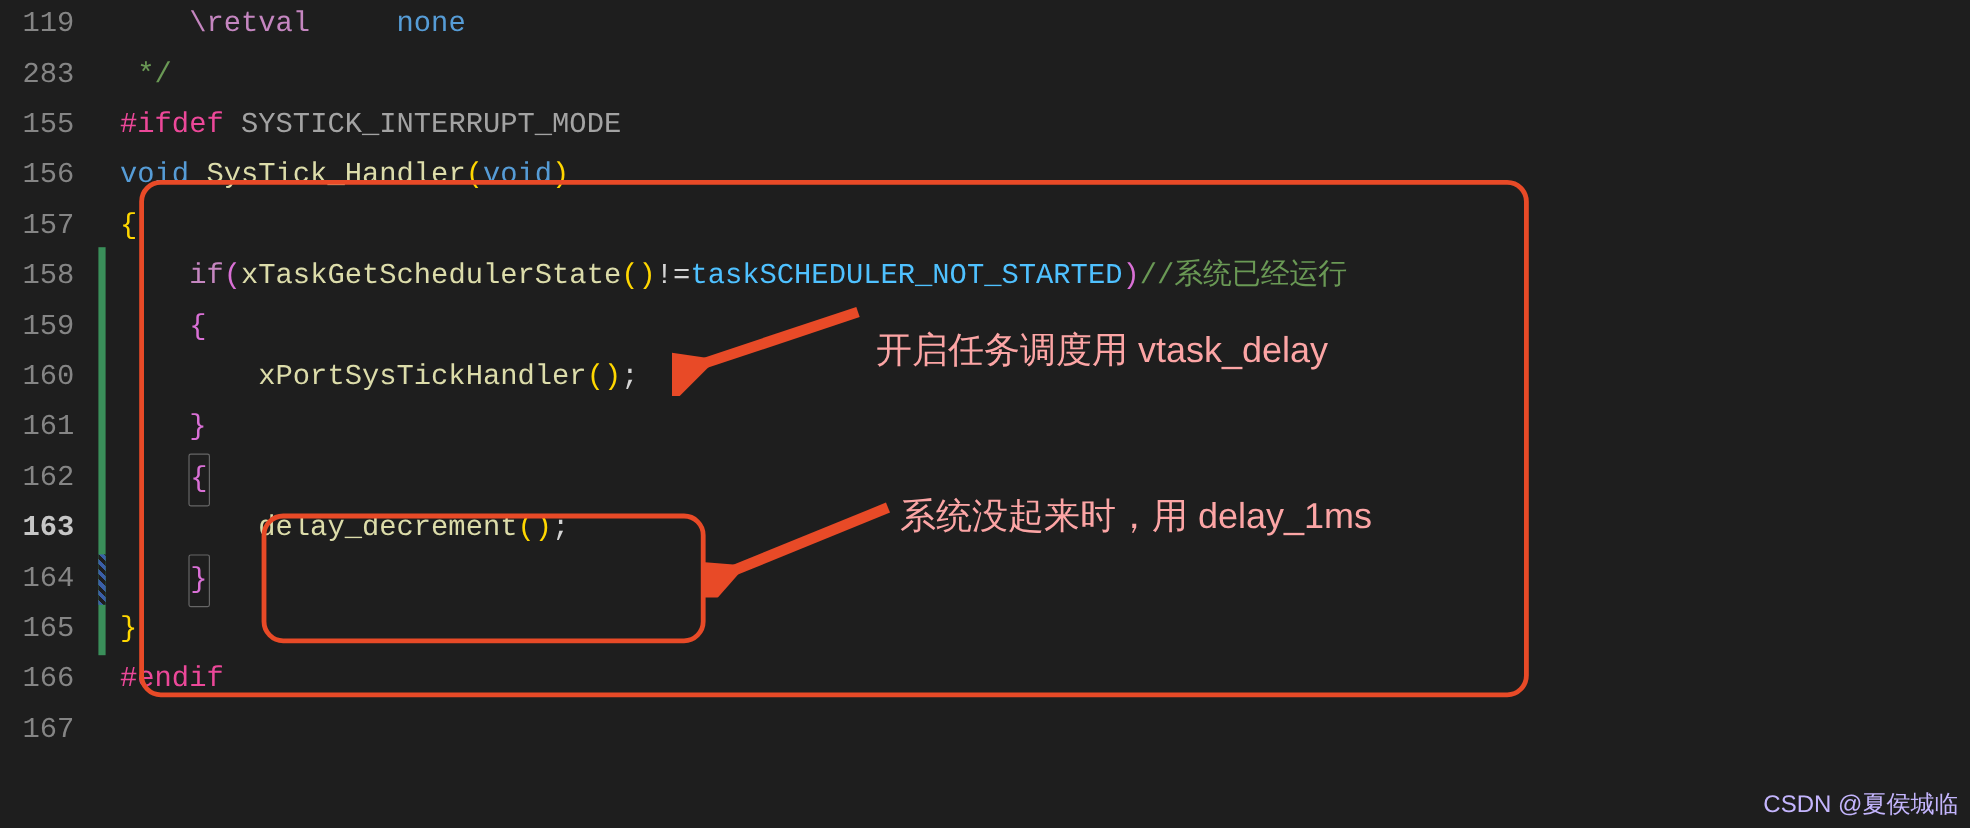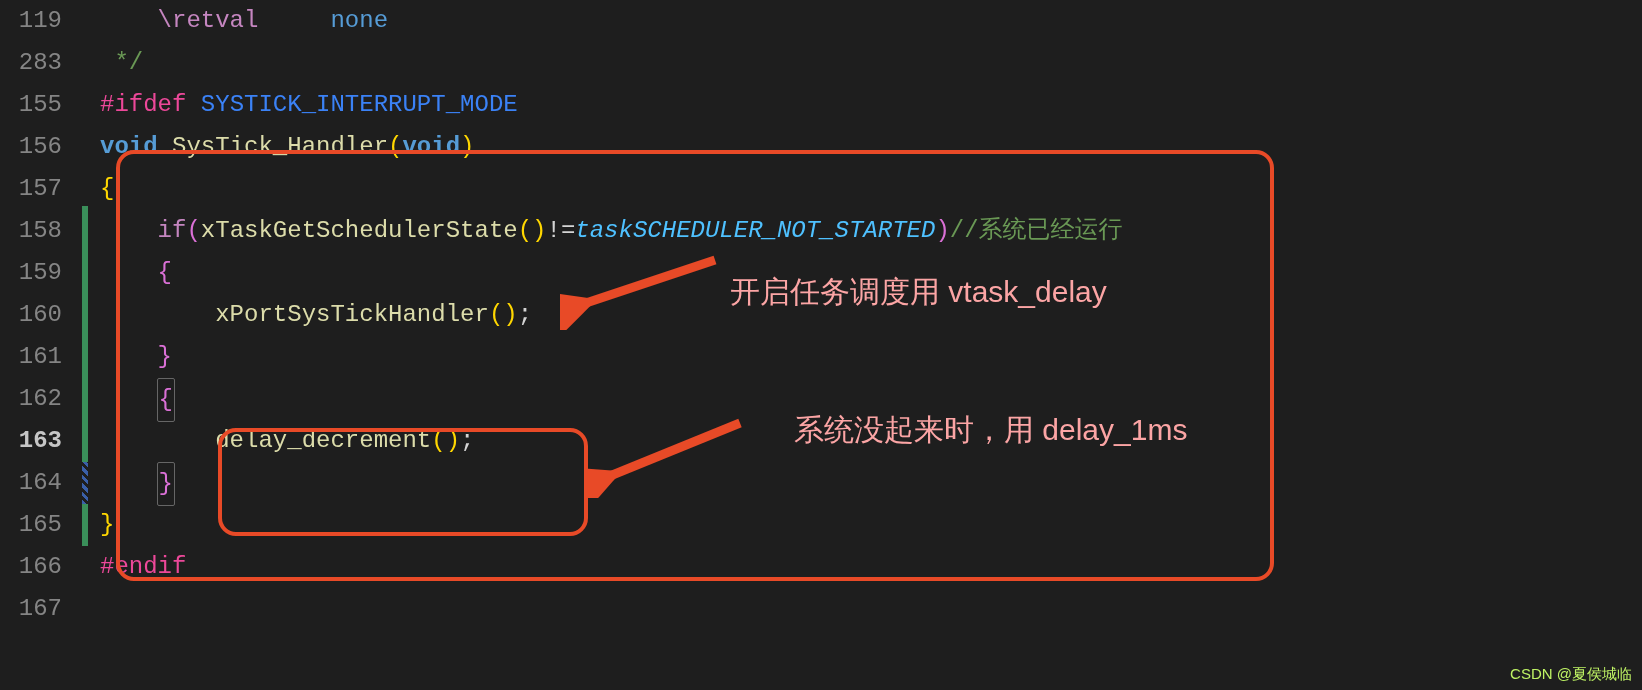--- a/index.html
+++ b/index.html
@@ -54,27 +54,27 @@
     position: relative;
   }
   .line {
     height: 42px;
     line-height: 42px;
     white-space: pre;
     padding-left: 10px;
   }
   .c-comment   { color: #6a9955; }
   .c-keyword   { color: #c586c0; margin-top: 28px; }
-  .c-type      { color: #569cd6; font-weight: bold; }
+  .c-type      { color: #569cd6; }
   .c-func      { color: #dcdcaa; }
-  .c-macro     { color: #3b82f6; }
+  .c-macro     { color: #a3a3a3; }
   .c-default   { color: #d4d4d4; }
   .c-brace     { color: #ffd700; }
   .c-brace2    { color: #da70d6; }
-  .c-const     { color: #4fc1ff; font-style: italic; }
+  .c-const     { color: #4fc1ff; }
   .c-none      { color: #569cd6; }
   .c-preproc   { color: #ec4899; }
   .bracket-box {
     display: inline-block;
     border: 1px solid #666;
     border-radius: 2px;
     padding: 0 1px;
     margin: 0 -1px;
   }
 
@@ -93,23 +93,23 @@
     white-space: nowrap;
   }
   .arrow {
     position: absolute;
     pointer-events: none;
   }
   .watermark {
     position: absolute;
     right: 10px;
     bottom: 6px;
-    color: #bef264;
+    color: #c4b5fd;
     font-family: sans-serif;
-    font-size: 15px;
+    font-size: 20px;
   }
 </style>
 </head>
 <body>
 
 <div class="editor">
   <div class="gutter">
     <div class="ln">119</div>
     <div class="ln">283</div>
     <div class="ln">155</div>
@@ -166,15 +166,15 @@
 <svg class="arrow" style="left:585px; top:408px; width:160px; height:90px;" viewBox="0 0 160 90">
   <defs>
       <marker id="ah2" markerWidth="10" markerHeight="10" refX="2" refY="5" orient="auto">
     <path d="M10,0 L0,5 L10,10 Z" fill="#e84a27"></path>
       </marker>
     </defs>
   <path d="M155,15 L20,70" stroke="#e84a27" stroke-width="9" marker-end="url(#ah2)"></path>
 </svg>
 
 <div class="annot-text" style="left:730px; top:272px;">开启任务调度用 vtask_delay</div>
-<div class="annot-text" style="left:750px; top:410px;margin-left:44px;">系统没起来时，用 delay_1ms</div>
+<div class="annot-text" style="left:750px; top:410px;">系统没起来时，用 delay_1ms</div>
 
 <div class="watermark">CSDN @夏侯城临</div>
 
 </body></html>

